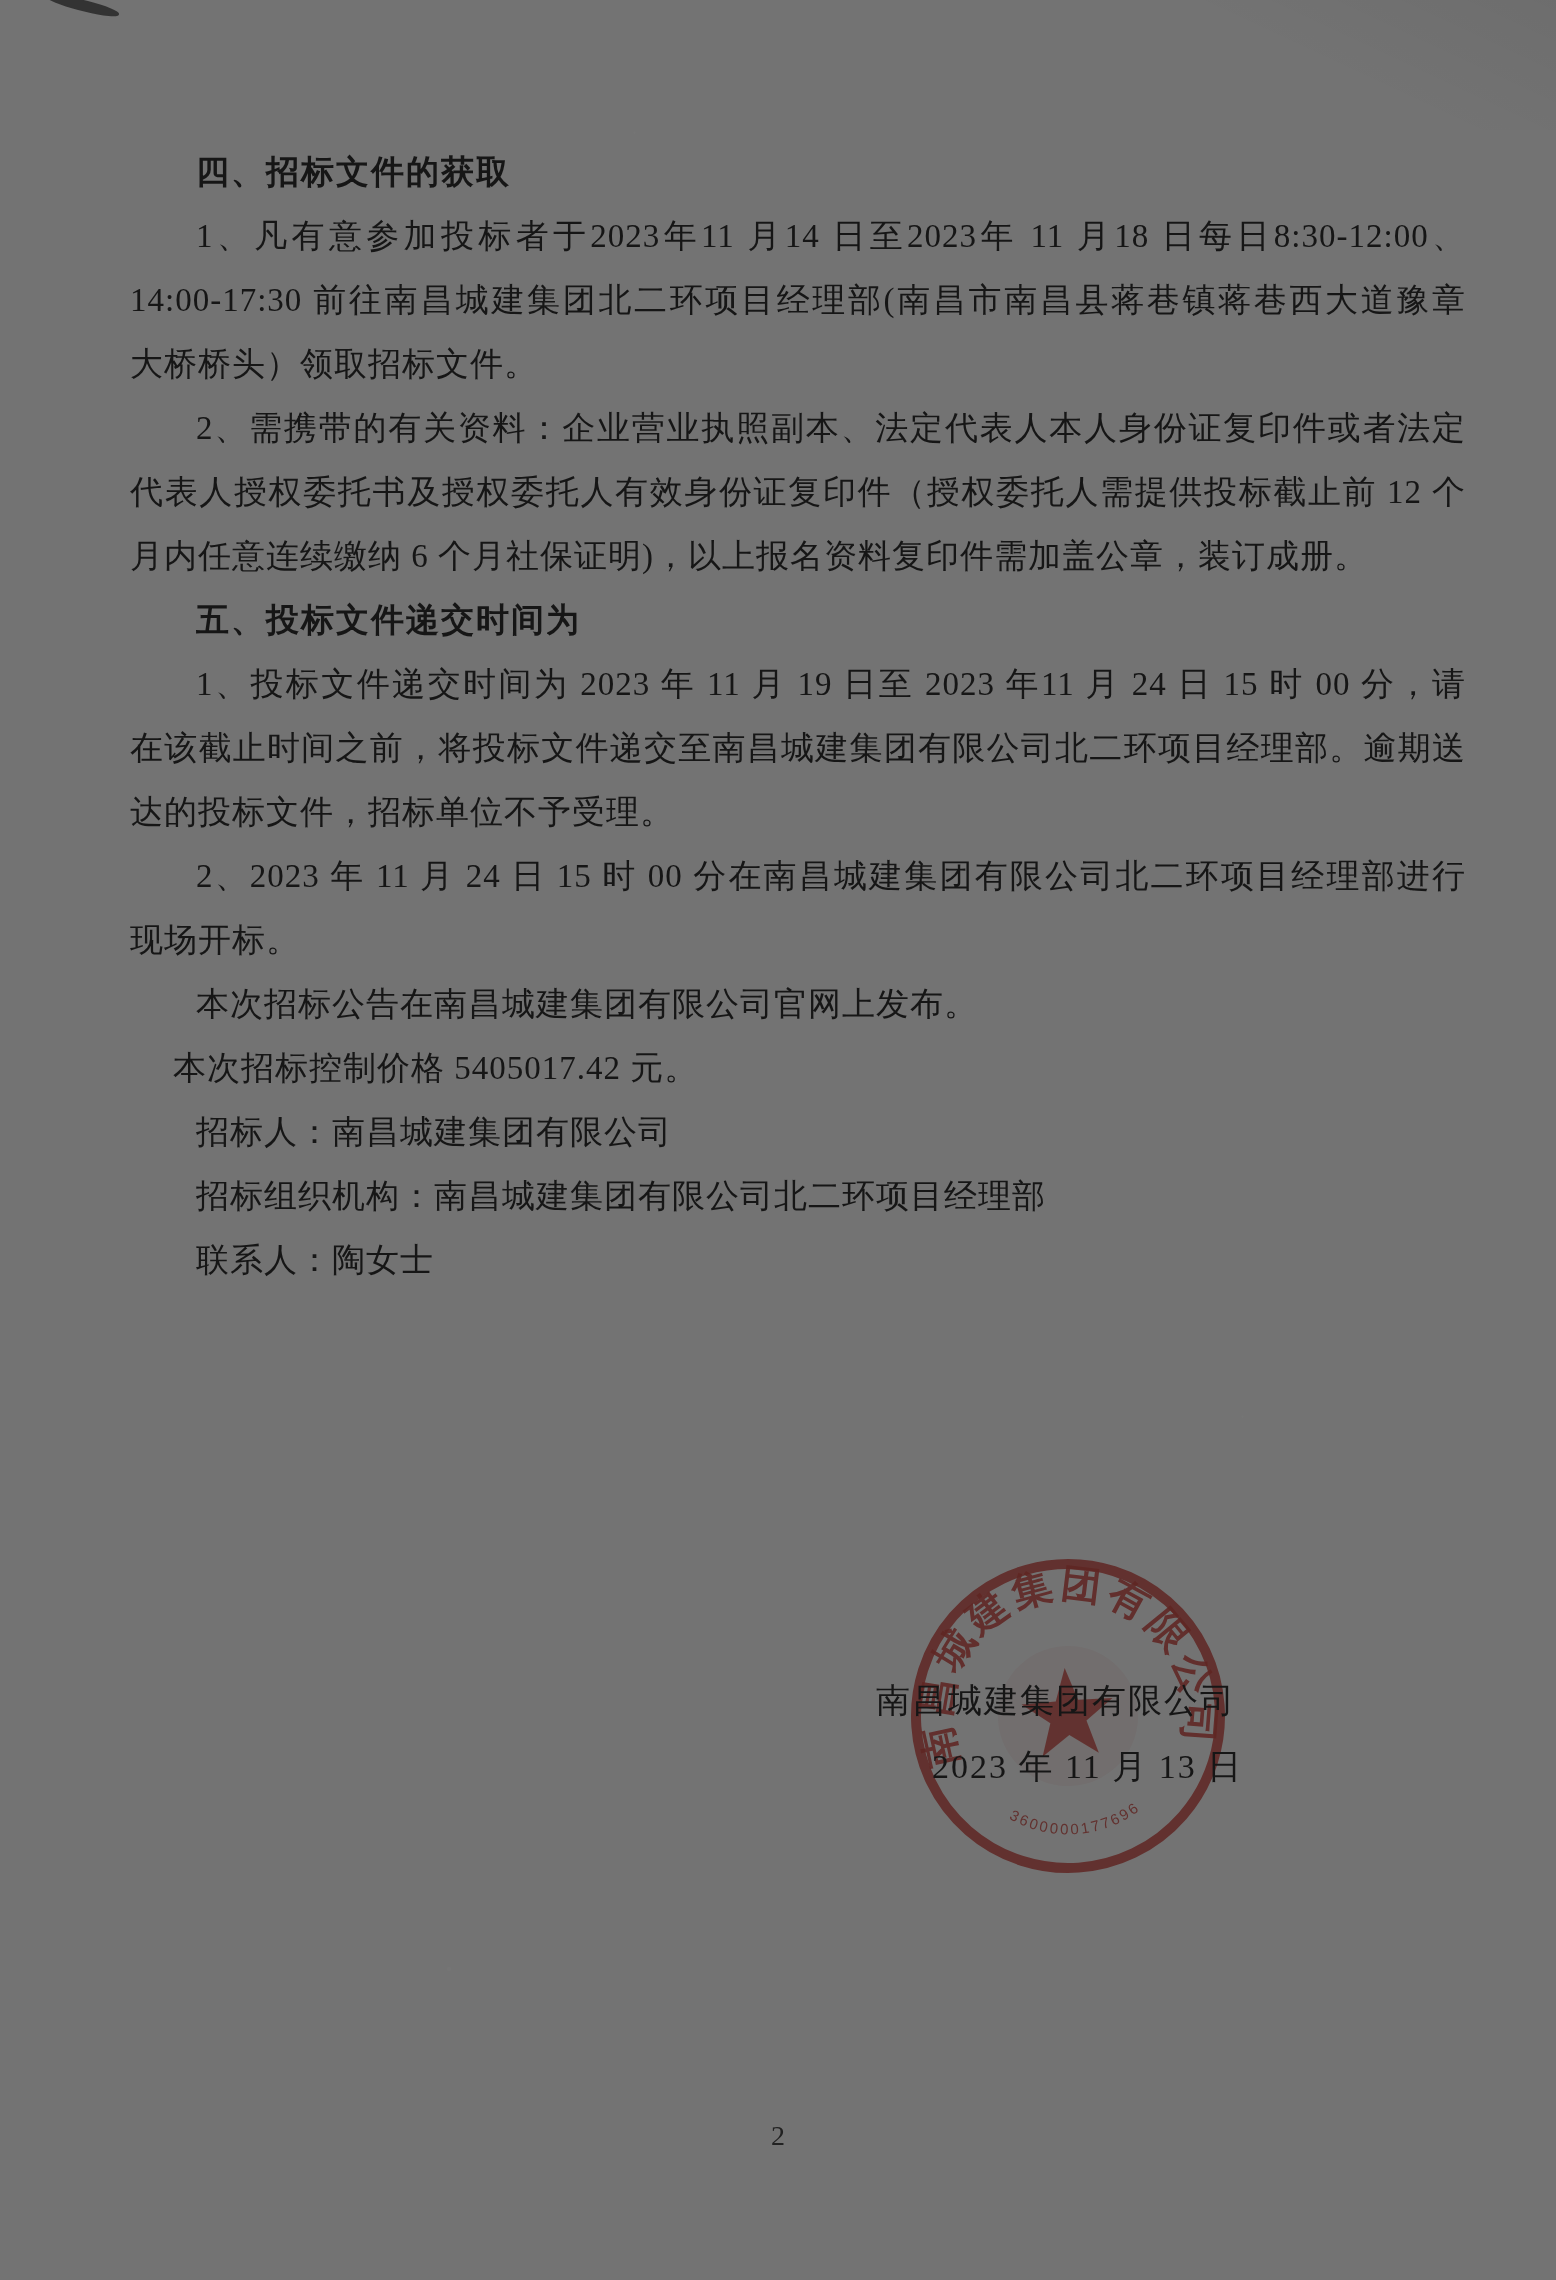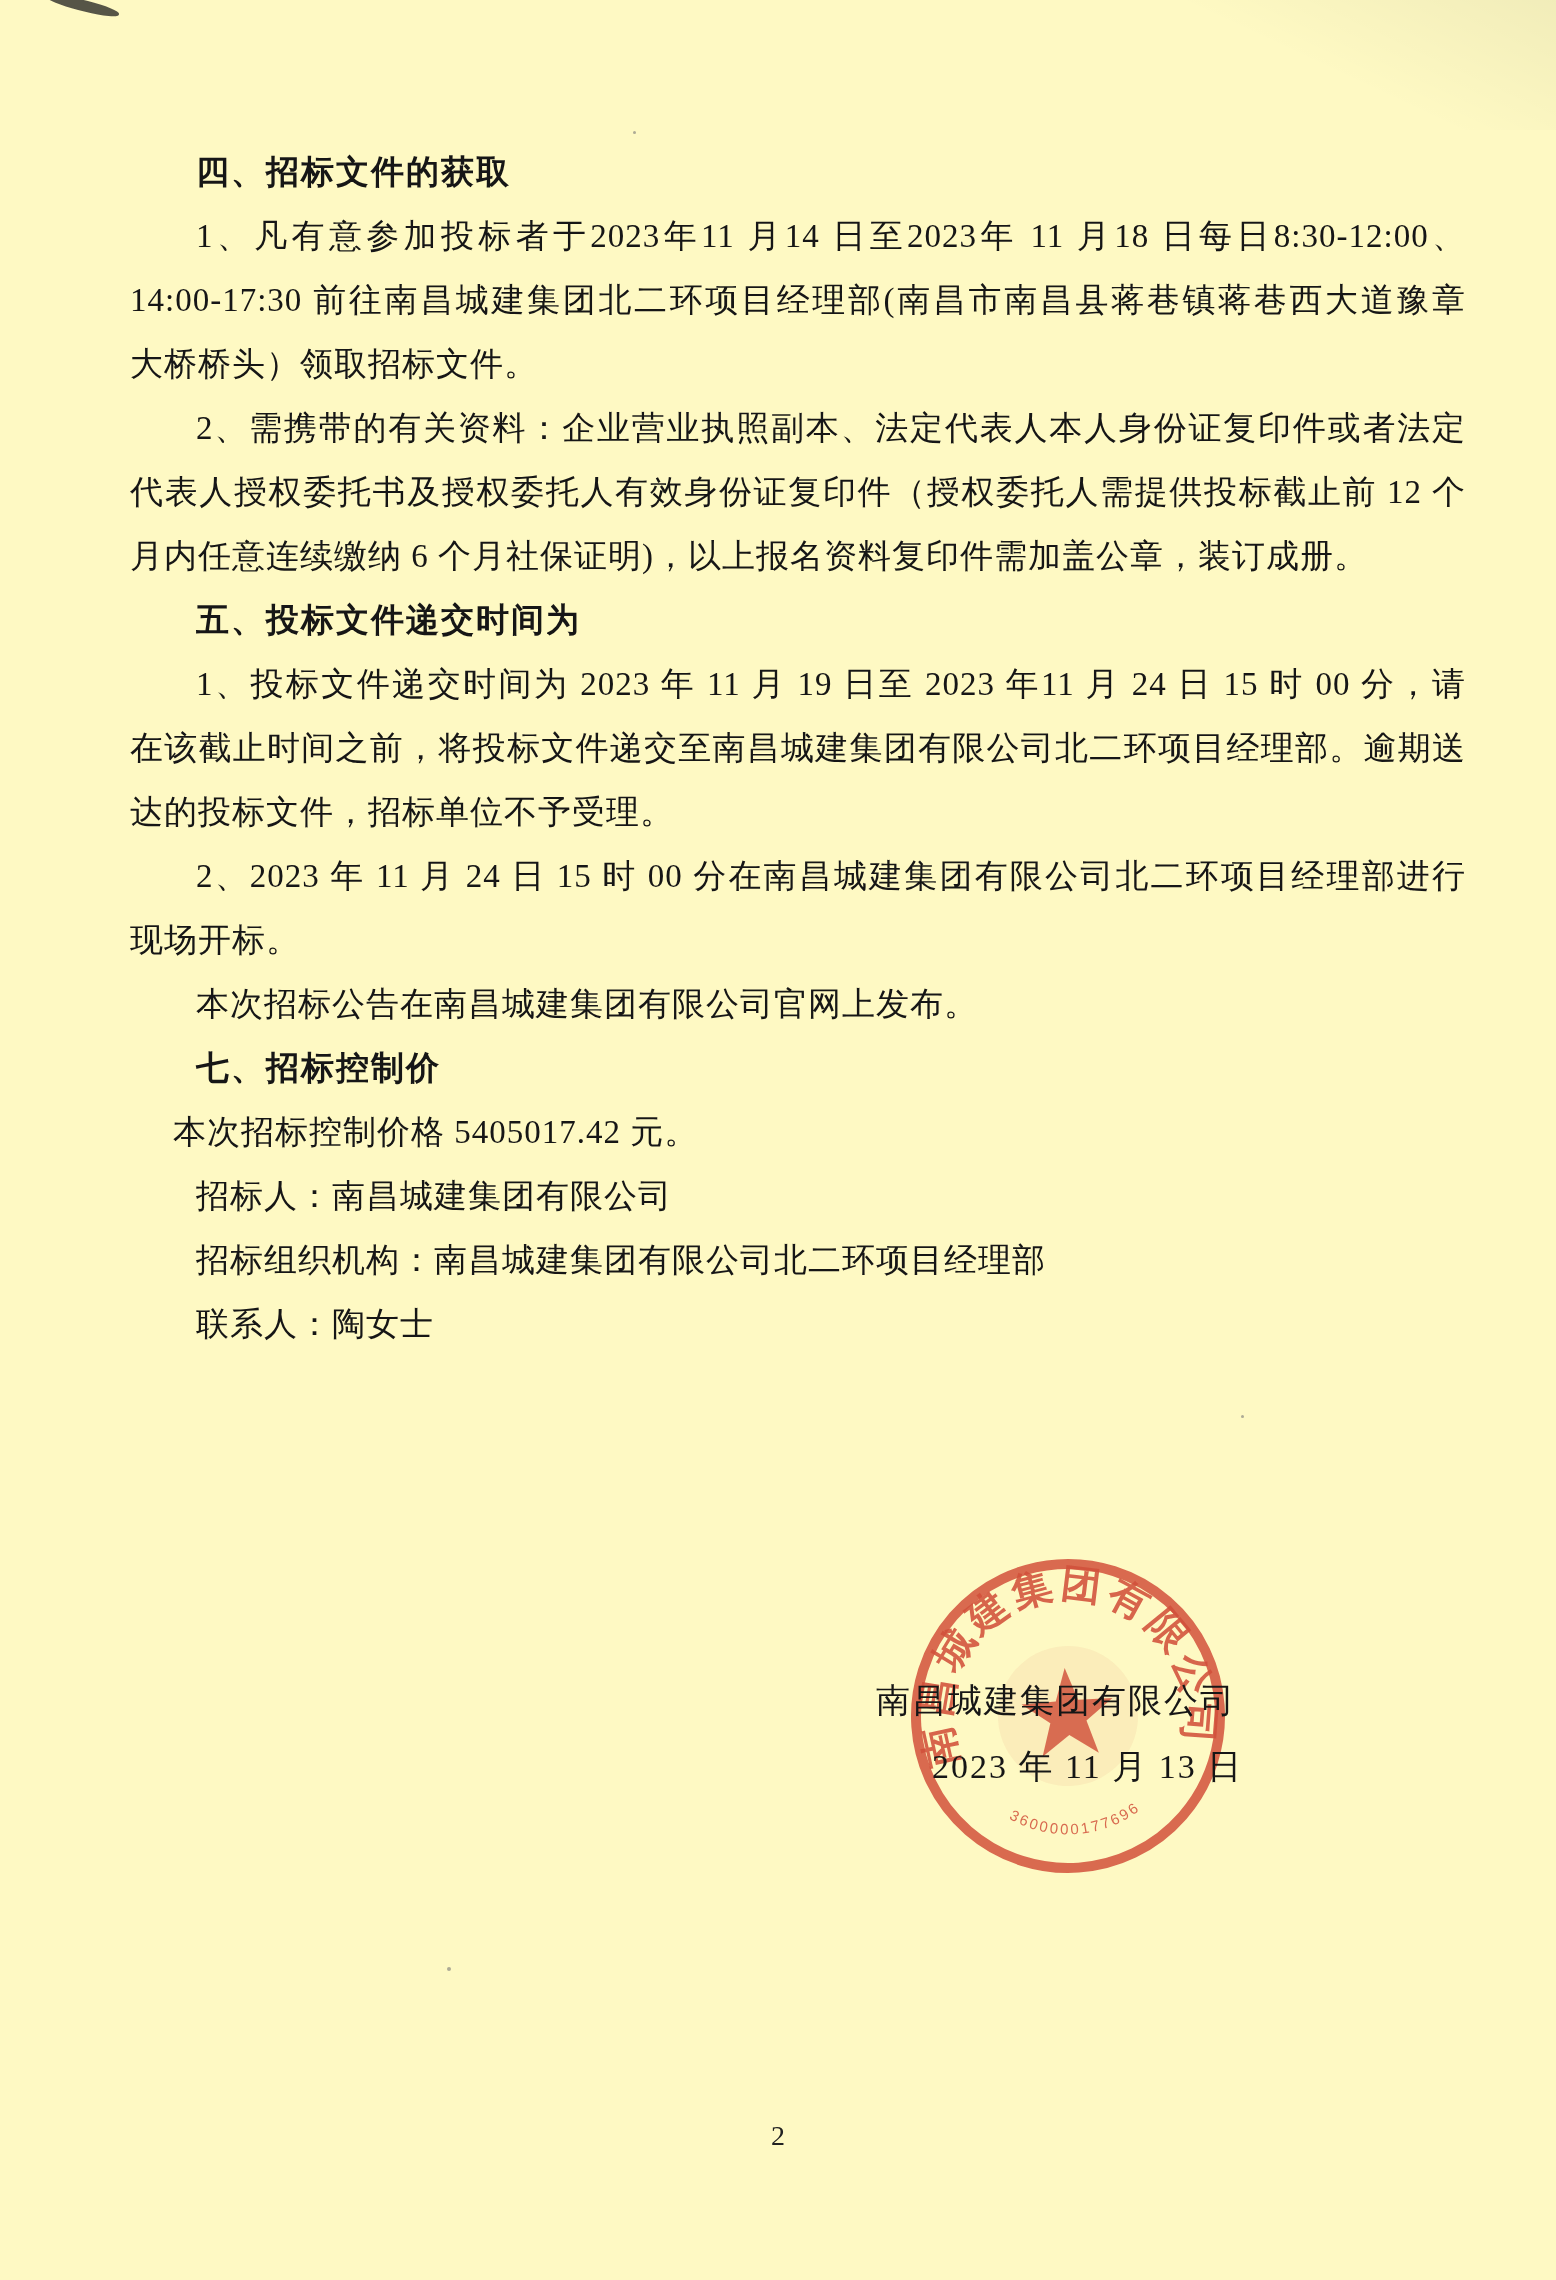--- a/index.html
+++ b/index.html
@@ -1,20 +1,20 @@
 <!DOCTYPE html>
 <html><head>
 <meta charset="utf-8">
 <style>
   html,body{margin:0;padding:0;background:#e8e8e8;}
   .page{
     position:relative;
     width:1556px;height:2280px;
     margin:0 auto;
-    background:#fef9c3;
+    background:#737373;
     overflow:hidden;
     font-family:"Liberation Serif","DejaVu Serif",serif;
     color:#161616;
   }
   
   .content{
     position:absolute;
     left:130px;top:140px;width:1336px;
     font-size:33px;
     line-height:64px;
@@ -79,21 +79,20 @@
       <div class="line indent fill">2、需携带的有关资料：企业营业执照副本、法定代表人本人身份证复印件或者法定</div>
       <div class="line flush fill">代表人授权委托书及授权委托人有效身份证复印件（授权委托人需提供投标截止前 12 个</div>
       <div class="line flush">月内任意连续缴纳 6 个月社保证明)，以上报名资料复印件需加盖公章，装订成册。</div>
       <div class="line heading">五、投标文件递交时间为</div>
       <div class="line indent fill">1、投标文件递交时间为 2023 年 11 月 19 日至 2023 年11 月 24 日 15 时 00 分，请</div>
       <div class="line flush fill">在该截止时间之前，将投标文件递交至南昌城建集团有限公司北二环项目经理部。逾期送</div>
       <div class="line flush">达的投标文件，招标单位不予受理。</div>
       <div class="line indent fill">2、2023 年 11 月 24 日 15 时 00 分在南昌城建集团有限公司北二环项目经理部进行</div>
       <div class="line flush">现场开标。</div>
       <div class="line indent">本次招标公告在南昌城建集团有限公司官网上发布。</div>
-      <div class="line heading">七、招标控制价</div>
       <div class="line indent-sm">本次招标控制价格 5405017.42 元。</div>
       <div class="line indent">招标人：南昌城建集团有限公司</div>
       <div class="line indent">招标组织机构：南昌城建集团有限公司北二环项目经理部</div>
       <div class="line indent">联系人：陶女士</div>
     </div>
 
   <svg class="stamp" viewBox="0 0 360 360">
     <g transform="translate(180,180) rotate(-4)">
       <circle r="152" fill="none" stroke="#cc3a33" stroke-width="10" opacity="0.85"></circle>
       <circle r="70" fill="#cc3a33" opacity="0.07"></circle>

